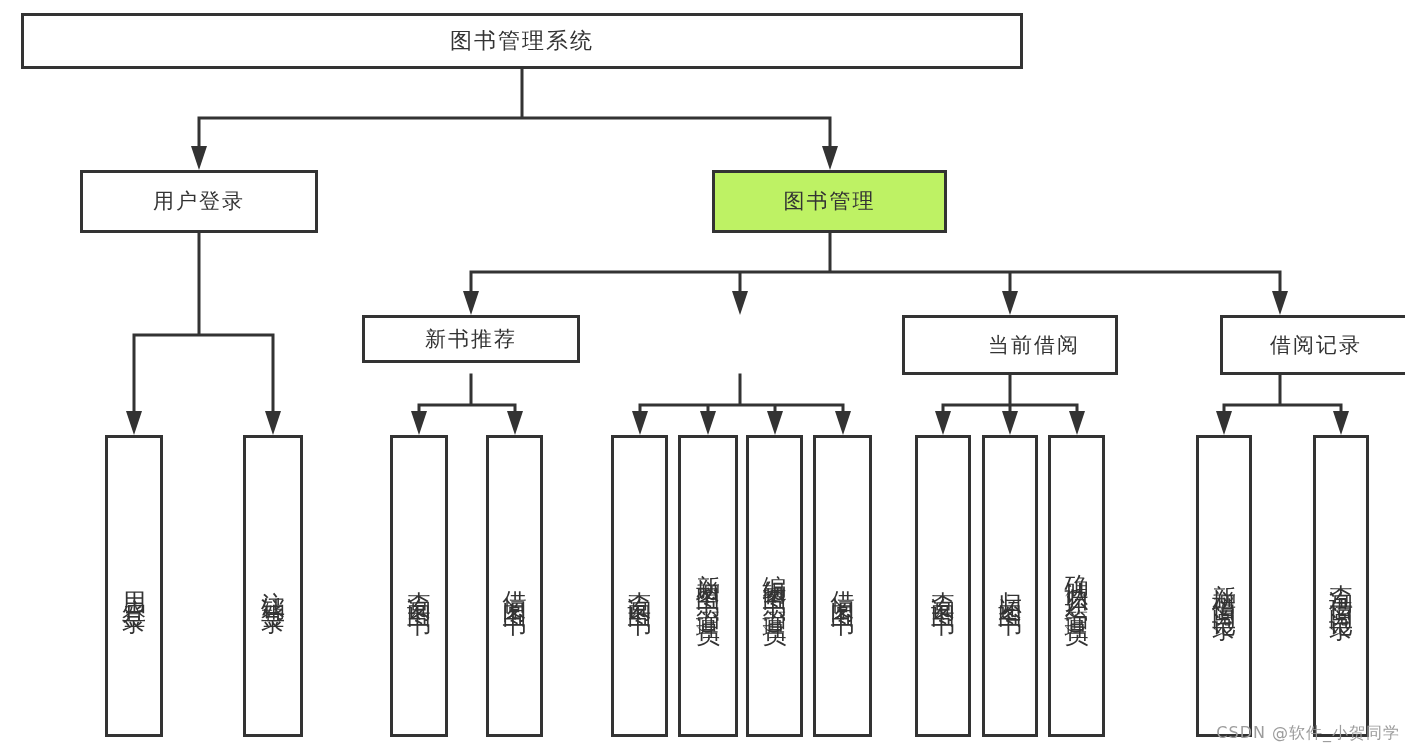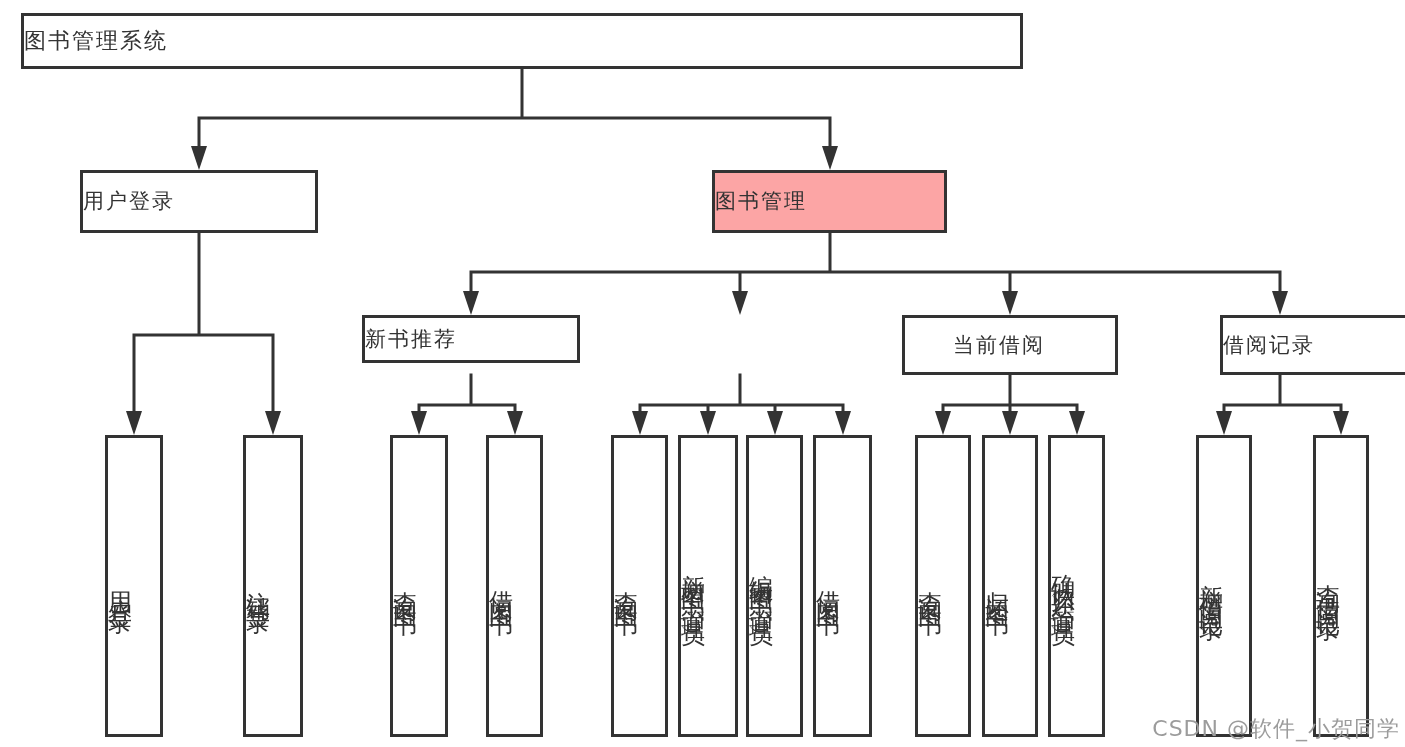--- a/index.html
+++ b/index.html
@@ -20,21 +20,21 @@
     left: 0; top: 0;
     z-index: 3;
     pointer-events: none;
   }
   .node {
     position: absolute;
     background: #ffffff;
     border: 3px solid #d946ef;
     display: flex;
     align-items: center;
-    justify-content: flex-start;
+    justify-content: center;
     z-index: 2;
   }
   .node .lbl {
     color: #333333;
     font-size: 21px;
     letter-spacing: 2px;
     white-space: nowrap;
     line-height: 1;
   }
   .node.root .lbl { font-size: 22px; }
@@ -44,21 +44,21 @@
     white-space: normal;
     font-size: 24px;
     letter-spacing: 7px;
     line-height: 1;
   }
   .watermark {
     position: absolute;
     right: 5px;
     bottom: 3px;
     z-index: 5;
-    font-size: 22px;
+    font-size: 16px;
     letter-spacing: 1px;
     color: #9c9c9c;
     white-space: nowrap;
   }
 </style>
 </head>
 <body>
 
 <div class="canvas">
 
@@ -79,21 +79,21 @@
              M1224 435l-8-24h16z M1341 435l-8-24h16z" fill="#333333" stroke="none"></path>
   </svg>
 
   <div class="node root" style="left: 21px; top: 13px; width: 1002px; height: 56px; border-color: rgb(51, 51, 51); background: rgb(255, 255, 255);">
     <span class="lbl" style="color: rgb(51, 51, 51);">图书管理系统</span>
   </div>
 
   <div class="node" style="left: 80px; top: 170px; width: 238px; height: 63px; border-color: rgb(51, 51, 51); background: rgb(255, 255, 255);">
     <span class="lbl" style="color: rgb(51, 51, 51);">用户登录</span>
   </div>
-  <div class="node" style="left: 712px; top: 170px; width: 235px; height: 63px; border-color: rgb(51, 51, 51); background: #fca5a5;">
+  <div class="node" style="left: 712px; top: 170px; width: 235px; height: 63px; border-color: rgb(51, 51, 51); background: #bef264;">
     <span class="lbl" style="color: rgb(51, 51, 51);">图书管理</span>
   </div>
 
   <div class="node" style="left: 362px; top: 315px; width: 218px; height: 48px; border-color: rgb(51, 51, 51); background: rgb(255, 255, 255);">
     <span class="lbl" style="color: rgb(51, 51, 51);">新书推荐</span>
   </div>
   <div class="node" style="left: 902px; top: 315px; width: 216px; height: 60px; border-color: rgb(51, 51, 51); background: rgb(255, 255, 255); padding-left: 48px;">
     <span class="lbl" style="color: rgb(51, 51, 51);">当前借阅</span>
   </div>
   <div class="node" style="left: 1172px; top: 315px; width: 192px; height: 60px; border-color: rgb(51, 51, 51); background: rgb(255, 255, 255); margin-left: 48px;">

